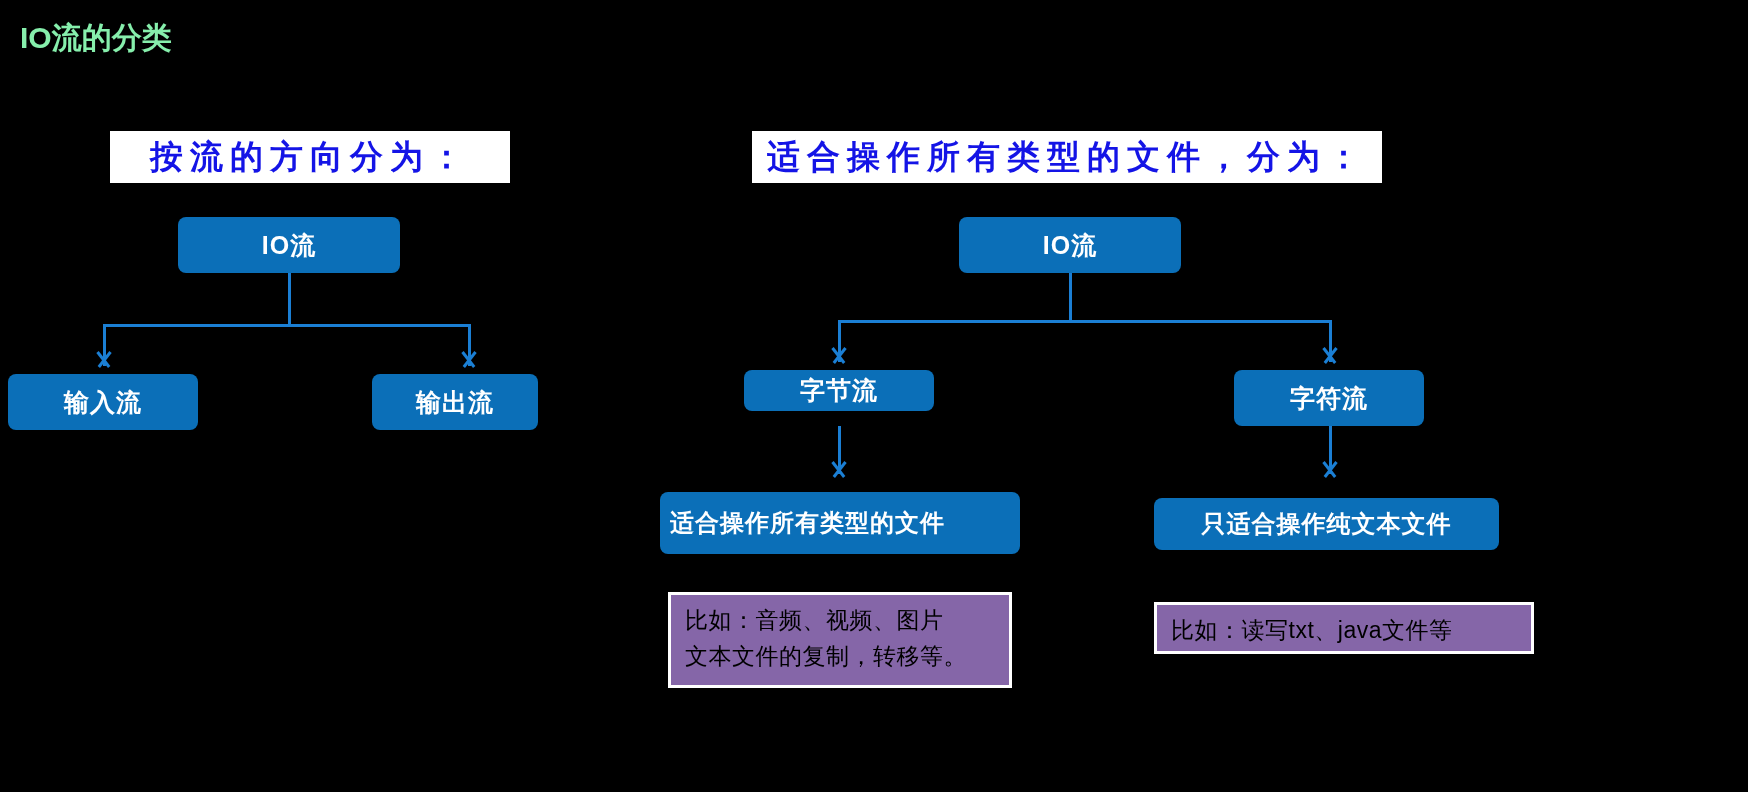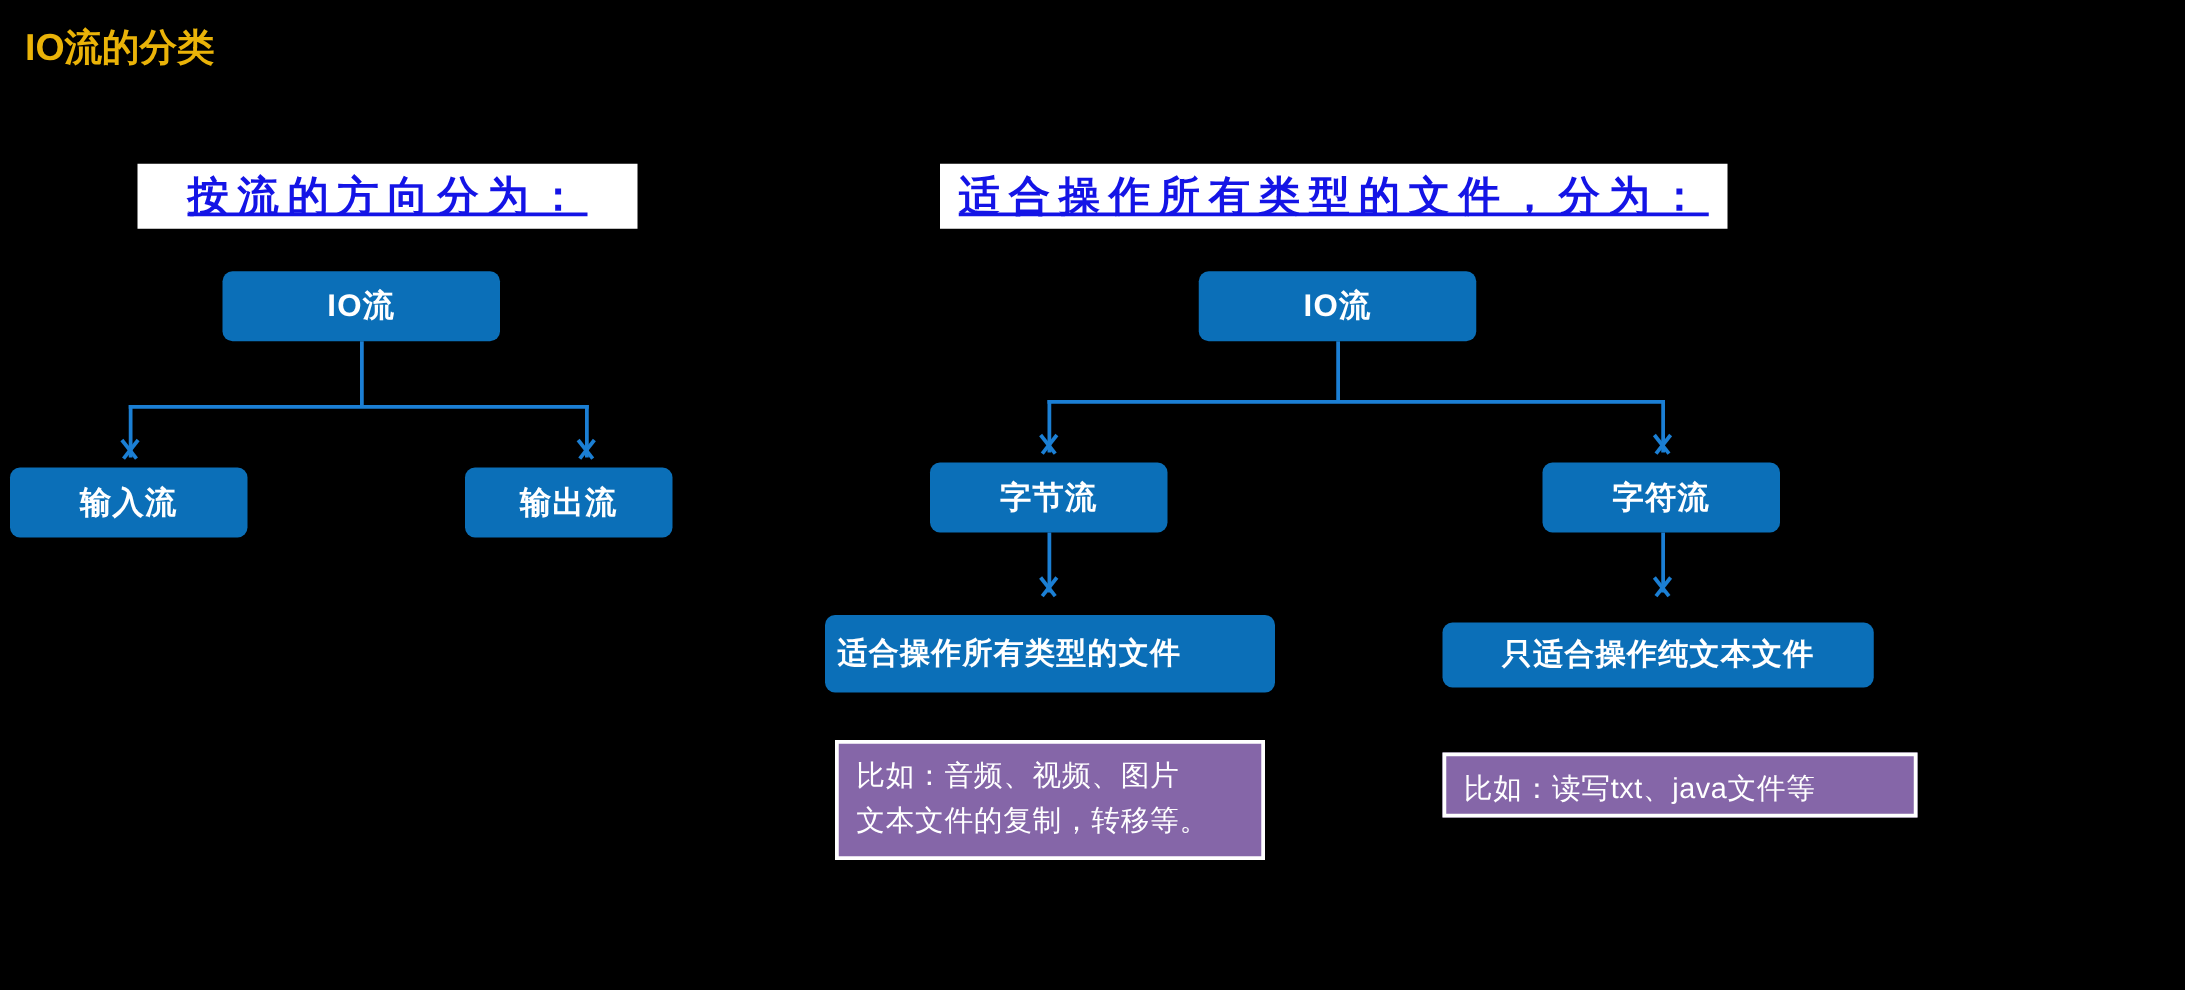--- a/index.html
+++ b/index.html
@@ -7,42 +7,41 @@
     width: 1748px; height: 792px;
     background: #000000;
     font-family: "Liberation Sans", "DejaVu Sans", sans-serif;
     overflow: hidden;
   }
   #root { position: relative; width: 1748px; height: 792px; background: #000; }
 
   .page-title {
     position: absolute;
     left: 20px; top: 18px;
-    color: #eab308;
+    color: #86efac;
     font-size: 30px;
     font-weight: bold;
     letter-spacing: 0px;
     white-space: nowrap;
   }
 
   
   .heading-plaque {
     position: absolute;
     background: #ffffff;
     color: #1414e6;
     font-size: 33px;
     font-weight: 700;
     letter-spacing: 7px;
     display: flex;
     align-items: center;
     justify-content: center;
     white-space: nowrap;
     padding: 0 10px;
     font-family: "DejaVu Sans", sans-serif;
-    text-decoration: underline;
   }
 
   
   .node {
     position: absolute;
     background: #0b6fb8;
     color: #ffffff;
     border-radius: 8px;
     font-size: 25px;
     font-weight: bold;
@@ -54,21 +53,21 @@
     line-height: 1.15;
     padding: 4px 10px;
   }
   .node.wide-text { font-size: 24px; text-align: left; justify-content: flex-start; }
 
   
   .note {
     position: absolute;
     background: #8566a8;
     border: 3px solid #ffffff;
-    color: #ffffff;
+    color: #000000;
     font-size: 23px;
     line-height: 1.55;
     padding: 8px 14px;
     font-weight: normal;
     letter-spacing: 0.5px;
   }
   .note-line { display: block; white-space: nowrap; }
 
   
   .conn { position: absolute; background: #1b7fd4; }
@@ -110,21 +109,21 @@
 
   <div class="node" style="left:959px; top:217px; width:222px; height:56px;">IO流</div>
 
   <div class="conn vline" style="left:1069px; top:273px; width:3px; height:48px;"></div>
   <div class="conn hline" style="left:838px; top:320px; width:494px; height:3px;"></div>
   <div class="conn vline" style="left:838px; top:320px; width:3px; height:42px;"></div>
   <div class="arrow-v-open" style="left:828px; top:348px;"></div>
   <div class="conn vline" style="left:1329px; top:320px; width:3px; height:42px;"></div>
   <div class="arrow-v-open" style="left:1319px; top:348px;"></div>
 
-  <div class="node" style="left:744px; top:370px; width:190px; height:56px;">字节流</div>
+  <div class="node" style="left:744px; top:370px; width:190px; height:41px;">字节流</div>
   <div class="node" style="left:1234px; top:370px; width:190px; height:56px;">字符流</div>
 
   <div class="conn vline" style="left:838px; top:426px; width:3px; height:48px;"></div>
   <div class="arrow-v-open" style="left:828px; top:462px;"></div>
 
   <div class="conn vline" style="left:1329px; top:426px; width:3px; height:48px;"></div>
   <div class="arrow-v-open" style="left:1319px; top:462px;"></div>
 
   <div class="node wide-text" style="left:660px; top:492px; width:360px; height:62px;">适合操作所有类型的文件</div>
   <div class="node wide-text" style="left:1154px; top:498px; width:345px; height:52px; justify-content:center; text-align:center;">只适合操作纯文本文件</div>

